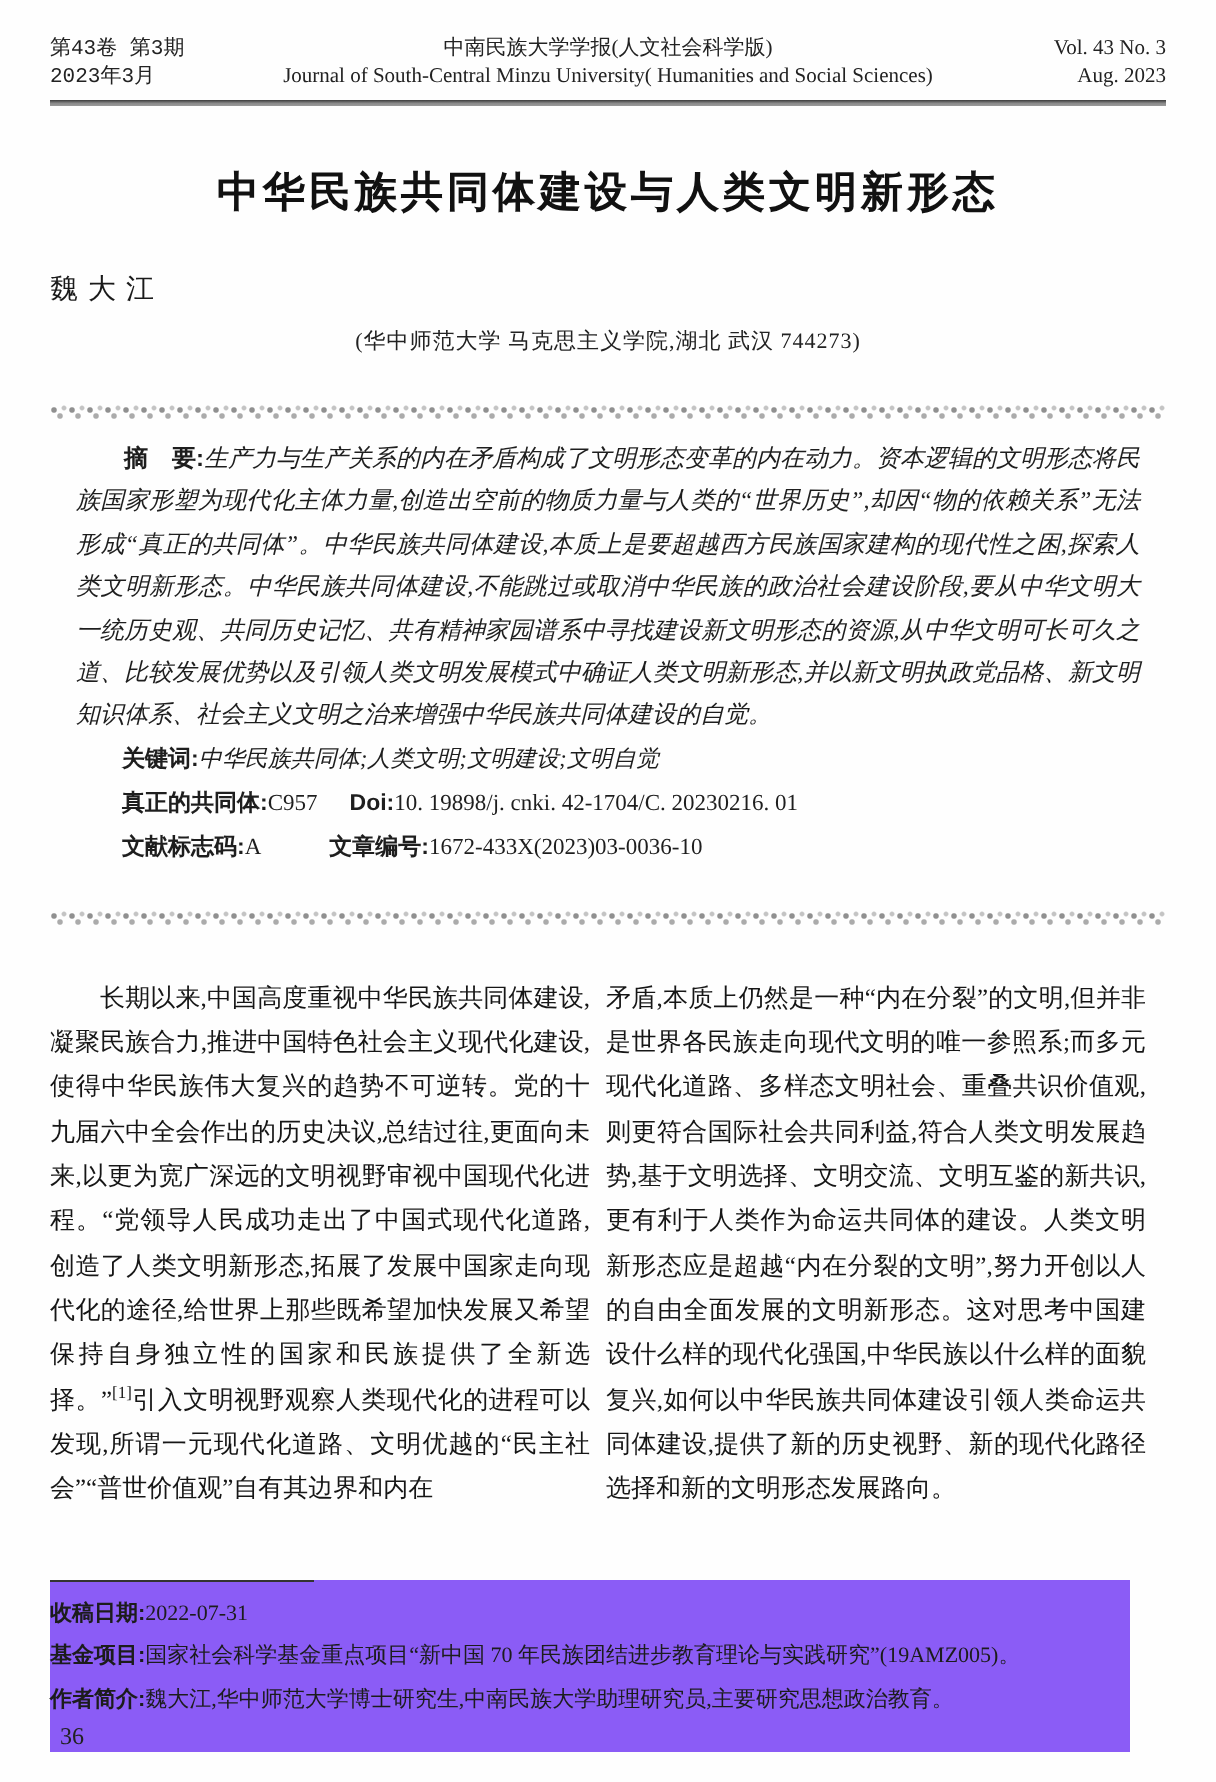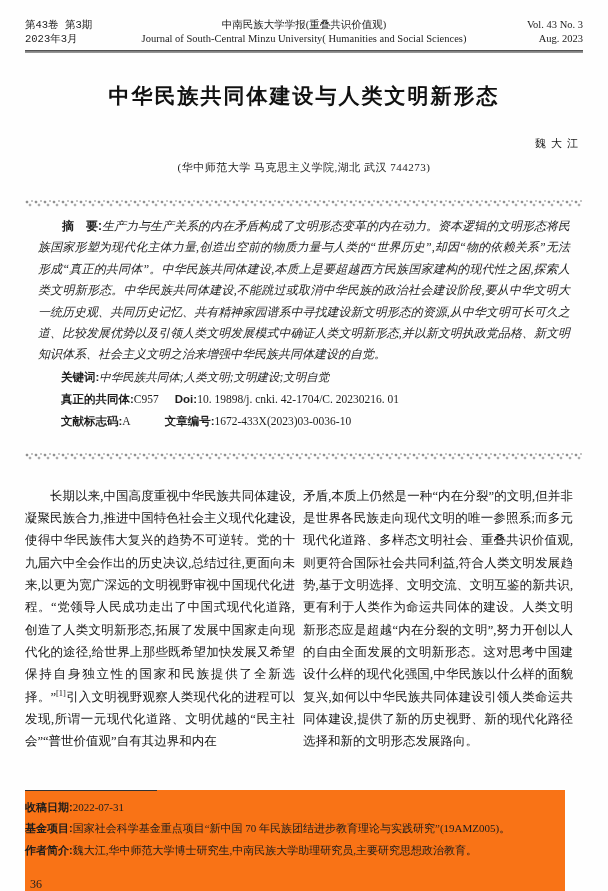--- a/index.html
+++ b/index.html
@@ -24,22 +24,22 @@
     margin-top: 4px; height: 3px;
     background: linear-gradient(to bottom, #3a3a3a 0%, #8a8a8a 55%, #9a9a9a 100%);
   }
   
   .title {
     margin-top: 28px; text-align: center;
     font-size: 21px; font-weight: bold; letter-spacing: 2px;
     line-height: 30px; color: #111;
   }
   .author {
-    margin-top: 25px; text-align: right;
-    font-size: 11px; letter-spacing: 5px; color: #1a1a1a;
+    margin-top: 25px; text-align: left;
+    font-size: 14px; letter-spacing: 5px; color: #1a1a1a;
   }
   .affil {
     margin-top: 9px; text-align: center;
     font-size: 11px; color: #222; letter-spacing: 0.5px;
   }
   
   .deco {
     height: 9px; margin-top: 24px;
     background-image:
       radial-gradient(circle at 2px 3px, #909090 1.1px, transparent 1.7px),
@@ -78,39 +78,39 @@
   .col { width: 270px; }
   .col p {
     font-size: 12.5px; line-height: 22.3px;
     text-align: justify; text-indent: 2em; color: #161616;
   }
   .col p.noindent { text-indent: 0; }
   sup.ref { font-size: 8.5px; line-height: 0; }
   
   .footnote {
     position: absolute; left: 25px; right: 43px; top: 790px;
-    background: #f97316;
+    background: #8b5cf6;
   }
   .fn-rule { width: 132px; border-top: 1.5px solid #333; margin-bottom: 6px; }
   .fn-line { font-size: 11px; line-height: 21.3px; color: #1c1c1c; }
   .fn-line .lab {
     font-weight: bold;
     font-family: "Liberation Sans", "DejaVu Sans", sans-serif;
   }
-  .pageno { margin-top: 16px; font-size: 12px; padding-left: 5px; color: #222; }
+  .pageno { margin-top: 0; font-size: 12px; padding-left: 5px; color: #222; }
 </style>
 </head>
 <body>
 
 <div class="page">
 
   <div class="jheader">
     <div class="row">
       <span class="l">第43卷 第3期</span>
-      <span class="c">中南民族大学学报(重叠共识价值观)</span>
+      <span class="c">中南民族大学学报(人文社会科学版)</span>
       <span class="r">Vol. 43 No. 3</span>
     </div>
     <div class="row">
       <span class="l">2023年3月</span>
       <span class="c">Journal of South-Central Minzu University( Humanities and Social Sciences)</span>
       <span class="r">Aug. 2023</span>
     </div>
   </div>
   <div class="header-rule"></div>
 

